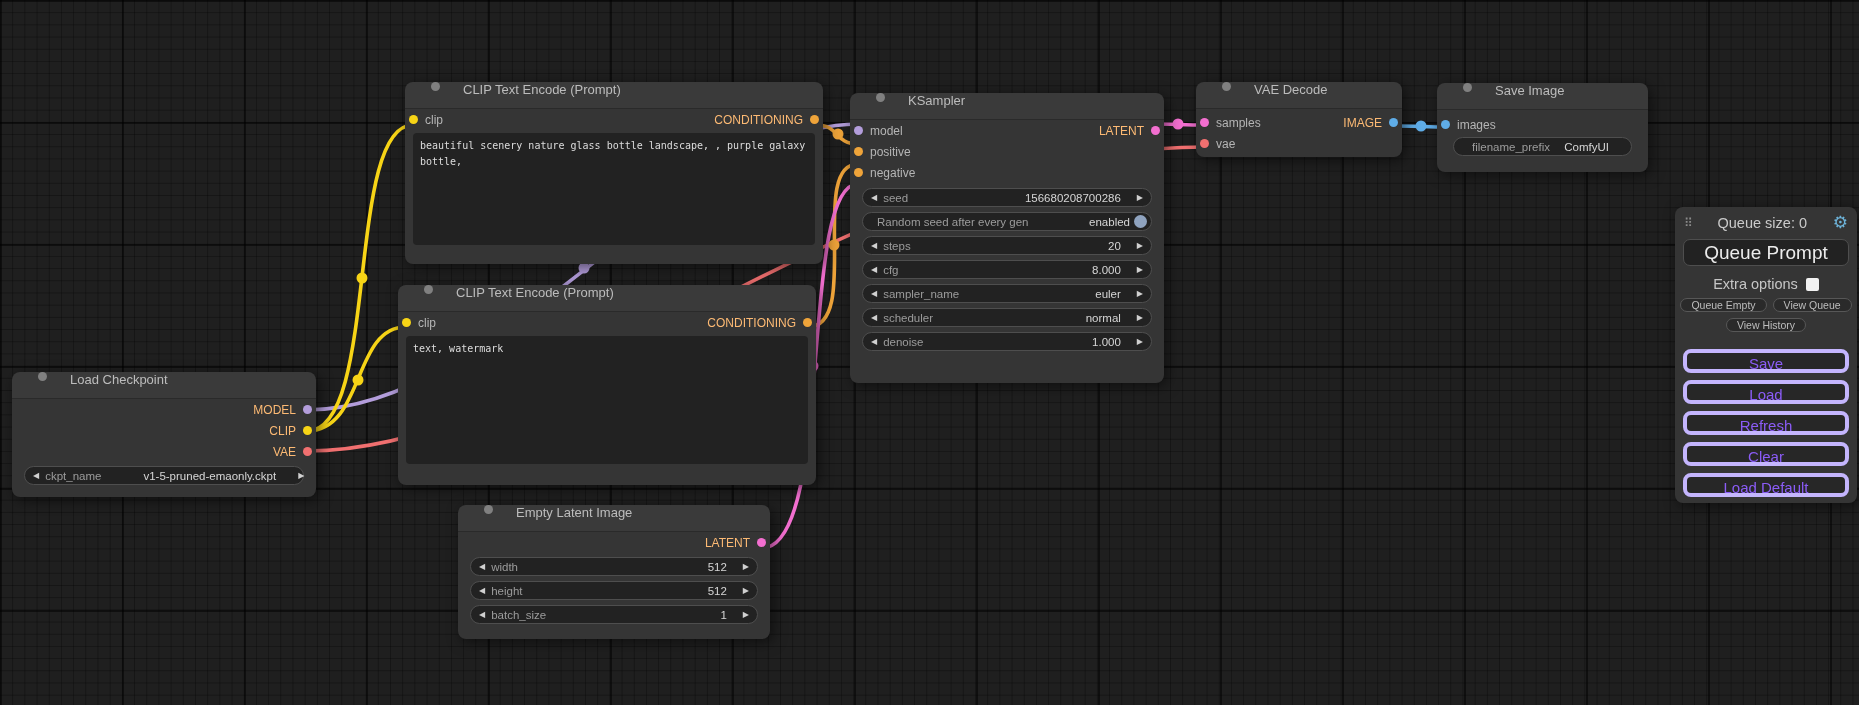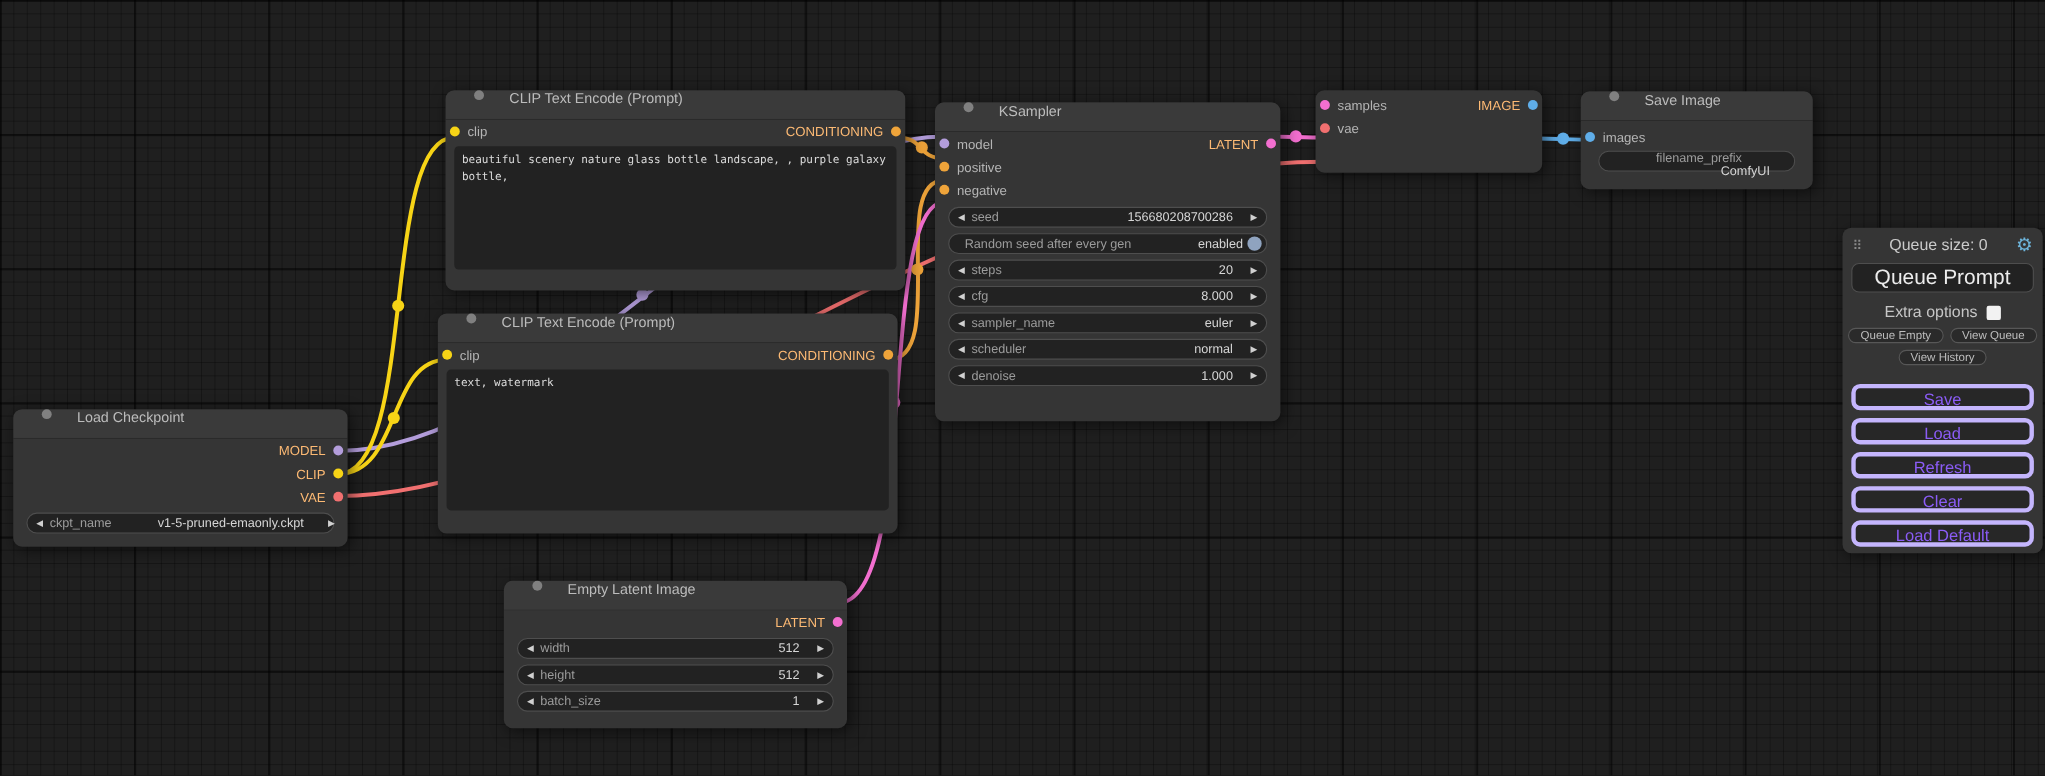--- a/index.html
+++ b/index.html
@@ -230,20 +230,24 @@
     </div>
     <div class="widget">
       <span class="arrow">◀</span>
       <span class="wlabel">denoise</span>
       <span class="wvalue" style="margin-right:16px;">1.000</span>
       <span class="arrow">▶</span>
     </div>
   </div>
 
   <div class="node" style="left:1196px; top:82px; width:206px; height:75px;">
+    <div class="node-header">
+      <span class="title-dot" style="background: rgb(128, 128, 128);"></span>
+      <span class="node-title">VAE Decode</span>
+    </div>
     <div class="slot-row" style="margin-top:3px;">
       <div class="in-slot">
         <span class="dot" style="background: rgb(243, 111, 208);"></span>
         <span>samples</span>
       </div>
       <div class="out-slot">
         <span>IMAGE</span>
         <span class="dot" style="background: rgb(95, 173, 232);"></span>
       </div>
     </div>
@@ -259,27 +263,27 @@
     <div class="node-header">
       <span class="title-dot" style="background: rgb(128, 128, 128);"></span>
       <span class="node-title">Save Image</span>
     </div>
     <div class="slot-row" style="margin-top:4px;">
       <div class="in-slot">
         <span class="dot" style="background: rgb(95, 173, 232);"></span>
         <span>images</span>
       </div>
     </div>
-    <div class="widget" style="margin:2px 16px 0;flex-direction:column;">
+    <div class="widget" style="margin:2px 16px 0;">
       <span class="wlabel" style="margin-left:10px;">filename_prefix</span>
       <span class="wvalue" style="margin-right:14px;">ComfyUI</span>
     </div>
   </div>
 
-  <div class="node" style="left:458px; top:528px; width:312px; height:134px;">
+  <div class="node" style="left:458px; top:505px; width:312px; height:134px;">
     <div class="node-header">
       <span class="title-dot" style="background: rgb(128, 128, 128);"></span>
       <span class="node-title">Empty Latent Image</span>
     </div>
     <div class="slot-row">
       <div class="out-slot">
         <span>LATENT</span>
         <span class="dot" style="background: rgb(243, 111, 208);"></span>
       </div>
     </div>

